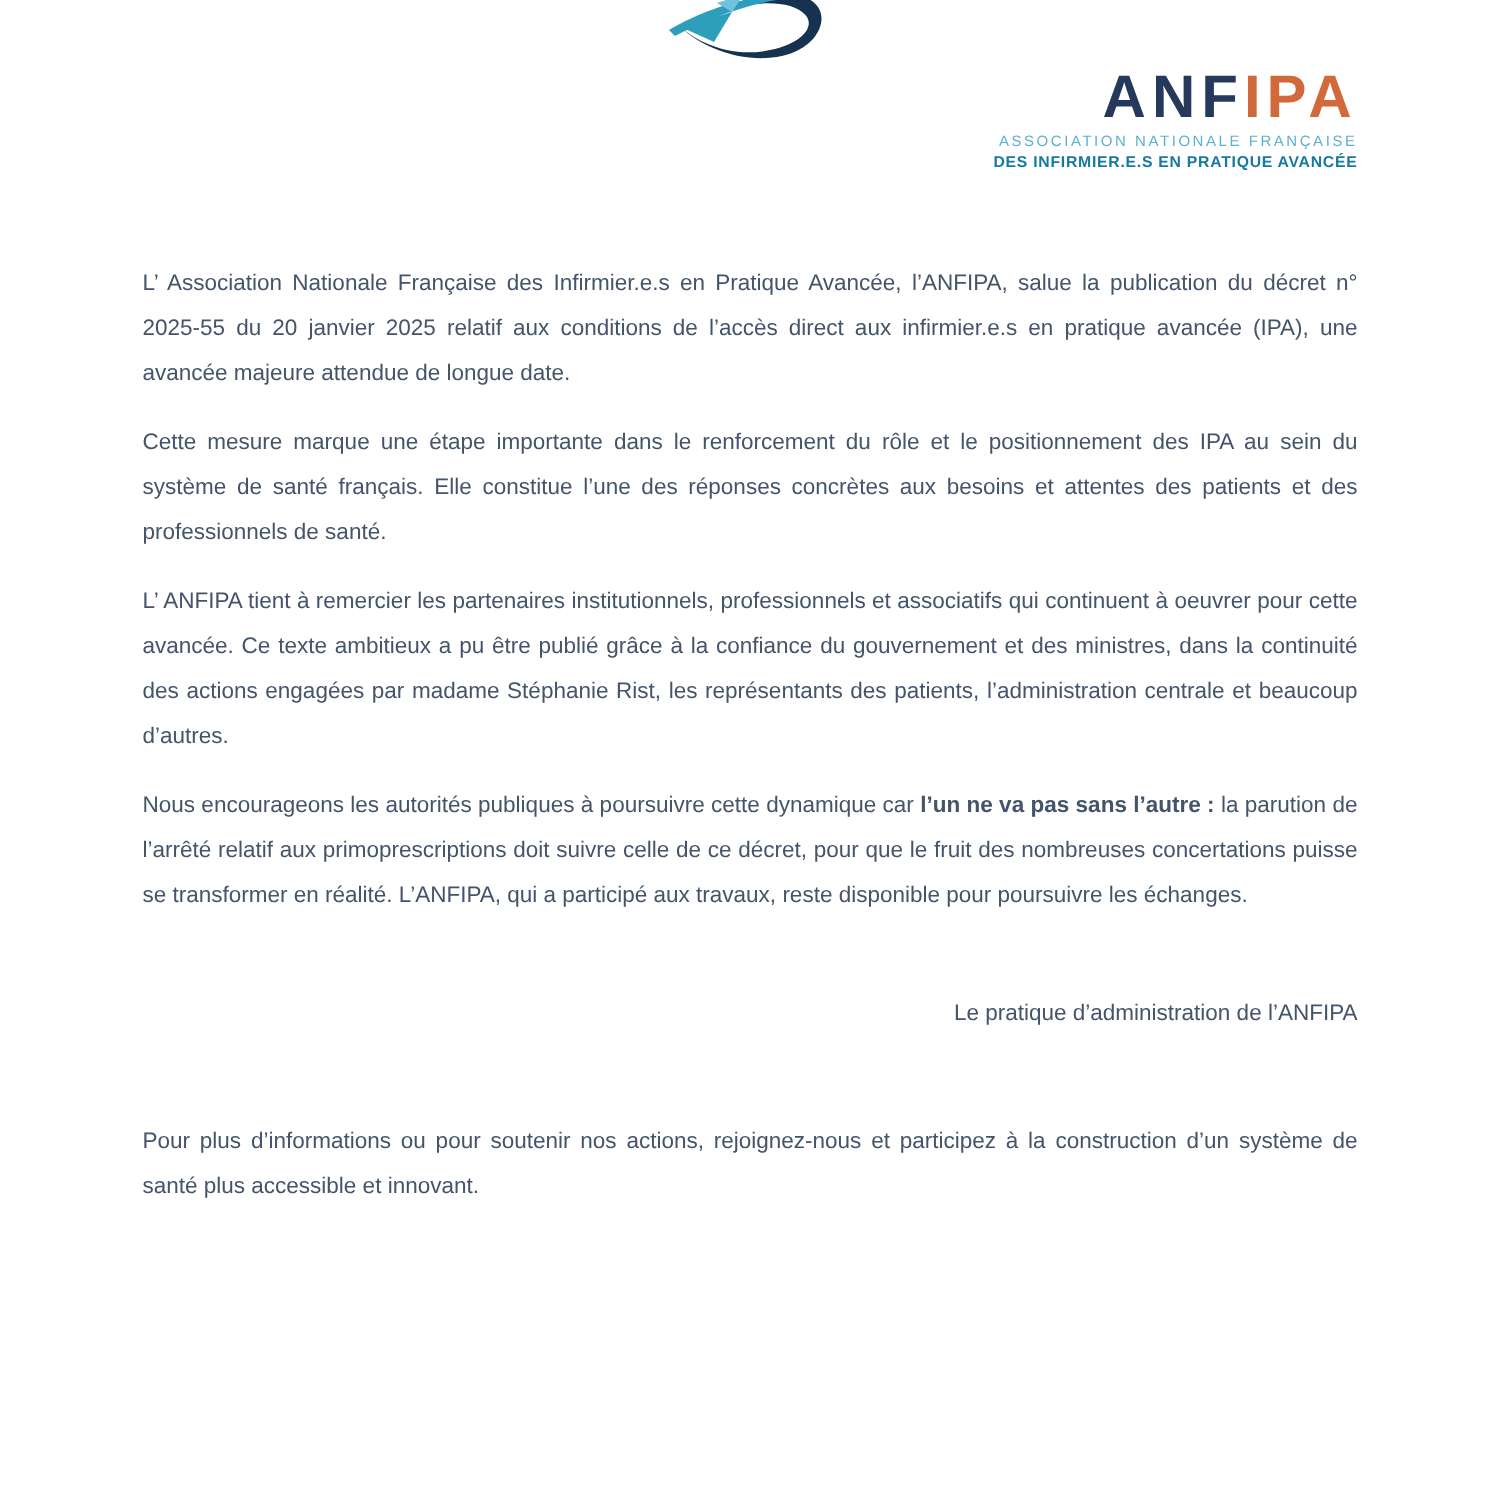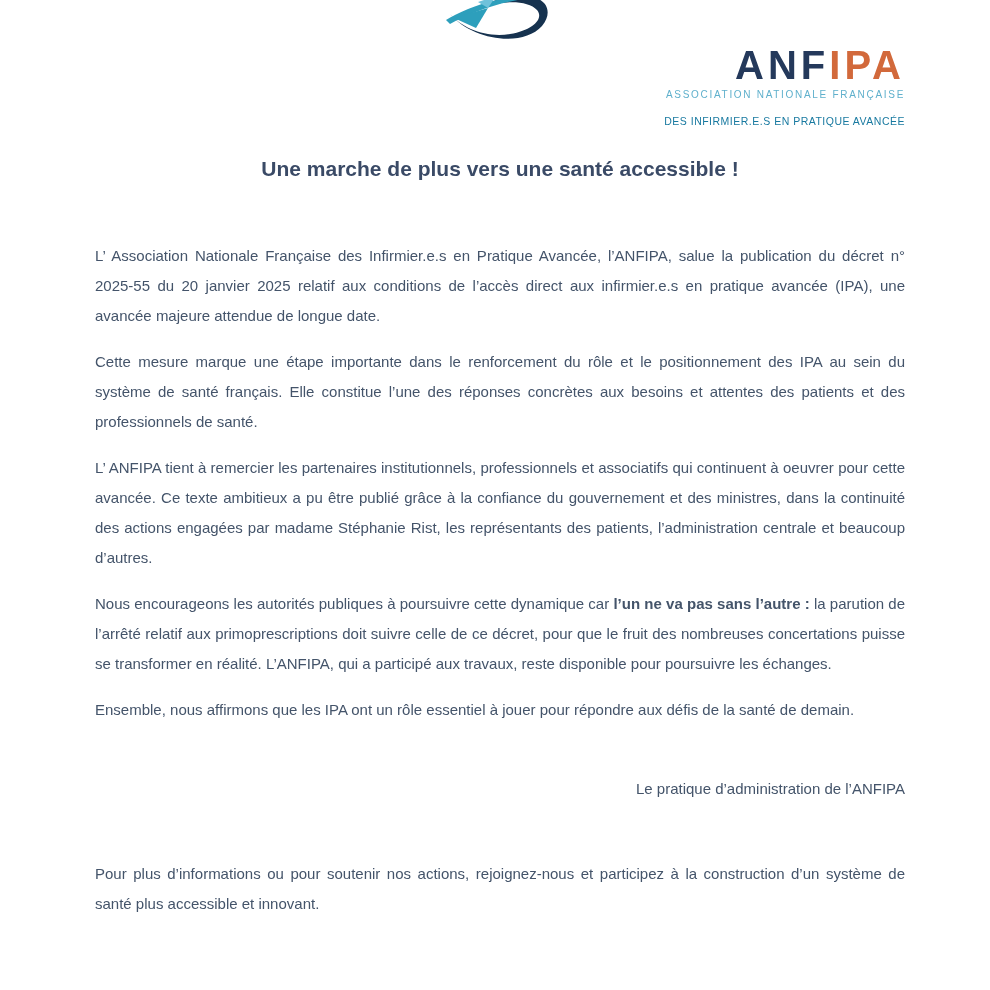--- a/index.html
+++ b/index.html
@@ -40,23 +40,23 @@
   .wordmark .orange { color: var(--logo-orange, #D2693B); }
   .tagline1 {
     margin-top: 4px;
     font-size: 10px;
     font-weight: 500;
     letter-spacing: 1.7px;
     color: var(--tagline-light, #5FB0CC);
     white-space: nowrap;
   }
   .tagline2 {
-    margin-top: 15px;
+    margin-top: 2px;
     font-size: 10.5px;
-    font-weight: normal;
+    font-weight: bold;
     letter-spacing: 0.5px;
     color: var(--tagline-dark, #1879A0);
     white-space: nowrap;
   }
   
   .doc-title {
     margin: 30px 0 0 0;
     text-align: center;
     font-size: 21px;
     font-weight: bold;
@@ -102,25 +102,23 @@
         <path d="M58 20 C 72 8 96 10 106 24 C 96 16 76 14 60 24 Z" fill="var(--icon-teal, #2D9FBC)"></path>
 
         <path d="M34 34 L 52 28 L 44 40 Z" fill="var(--icon-teal-light, #6FC2DB)"></path>
       </svg>
     </div>
     <div class="wordmark"><span class="navy">ANF</span><span class="orange">IPA</span></div>
     <div class="tagline1">ASSOCIATION NATIONALE FRANÇAISE</div>
     <div class="tagline2">DES INFIRMIER.E.S EN PRATIQUE AVANCÉE</div>
   </div>
 
-  <h1 class="doc-title">Une marche de plus vers une santé accessible !</h1>
 
   <div class="body-text">
     <p class="first">L’ Association Nationale Française des Infirmier.e.s en Pratique Avancée, l’ANFIPA, salue la publication du décret n° 2025-55 du 20 janvier 2025 relatif aux conditions de l’accès direct aux infirmier.e.s en pratique avancée (IPA), une avancée majeure attendue de longue date.</p>
     <p>Cette mesure marque une étape importante dans le renforcement du rôle et le positionnement des IPA au sein du système de santé français. Elle constitue l’une des réponses concrètes aux besoins et attentes des patients et des professionnels de santé.</p>
     <p>L’ ANFIPA tient à remercier les partenaires institutionnels, professionnels et associatifs qui continuent à oeuvrer pour cette avancée. Ce texte ambitieux a pu être publié grâce à la confiance du gouvernement et des ministres, dans la continuité des actions engagées par madame Stéphanie Rist, les représentants des patients, l’administration centrale et beaucoup d’autres.</p>
     <p><span>Nous encourageons les autorités publiques à poursuivre cette dynamique car </span><span class="bold">l’un ne va pas sans l’autre :</span><span> la parution de l’arrêté relatif aux primoprescriptions doit suivre celle de ce décret, pour que le fruit des nombreuses concertations puisse se transformer en réalité. L’ANFIPA, qui a participé aux travaux, reste disponible pour poursuivre les échanges.</span></p>
-    <p>Ensemble, nous affirmons que les IPA ont un rôle essentiel à jouer pour répondre aux défis de la santé de demain.</p>
     <p class="signature">Le pratique d’administration de l’ANFIPA</p>
     <p class="footer-par">Pour plus d’informations ou pour soutenir nos actions, rejoignez-nous et participez à la construction d’un système de santé plus accessible et innovant.</p>
   </div>
 
 </div>
 
 </body></html>

